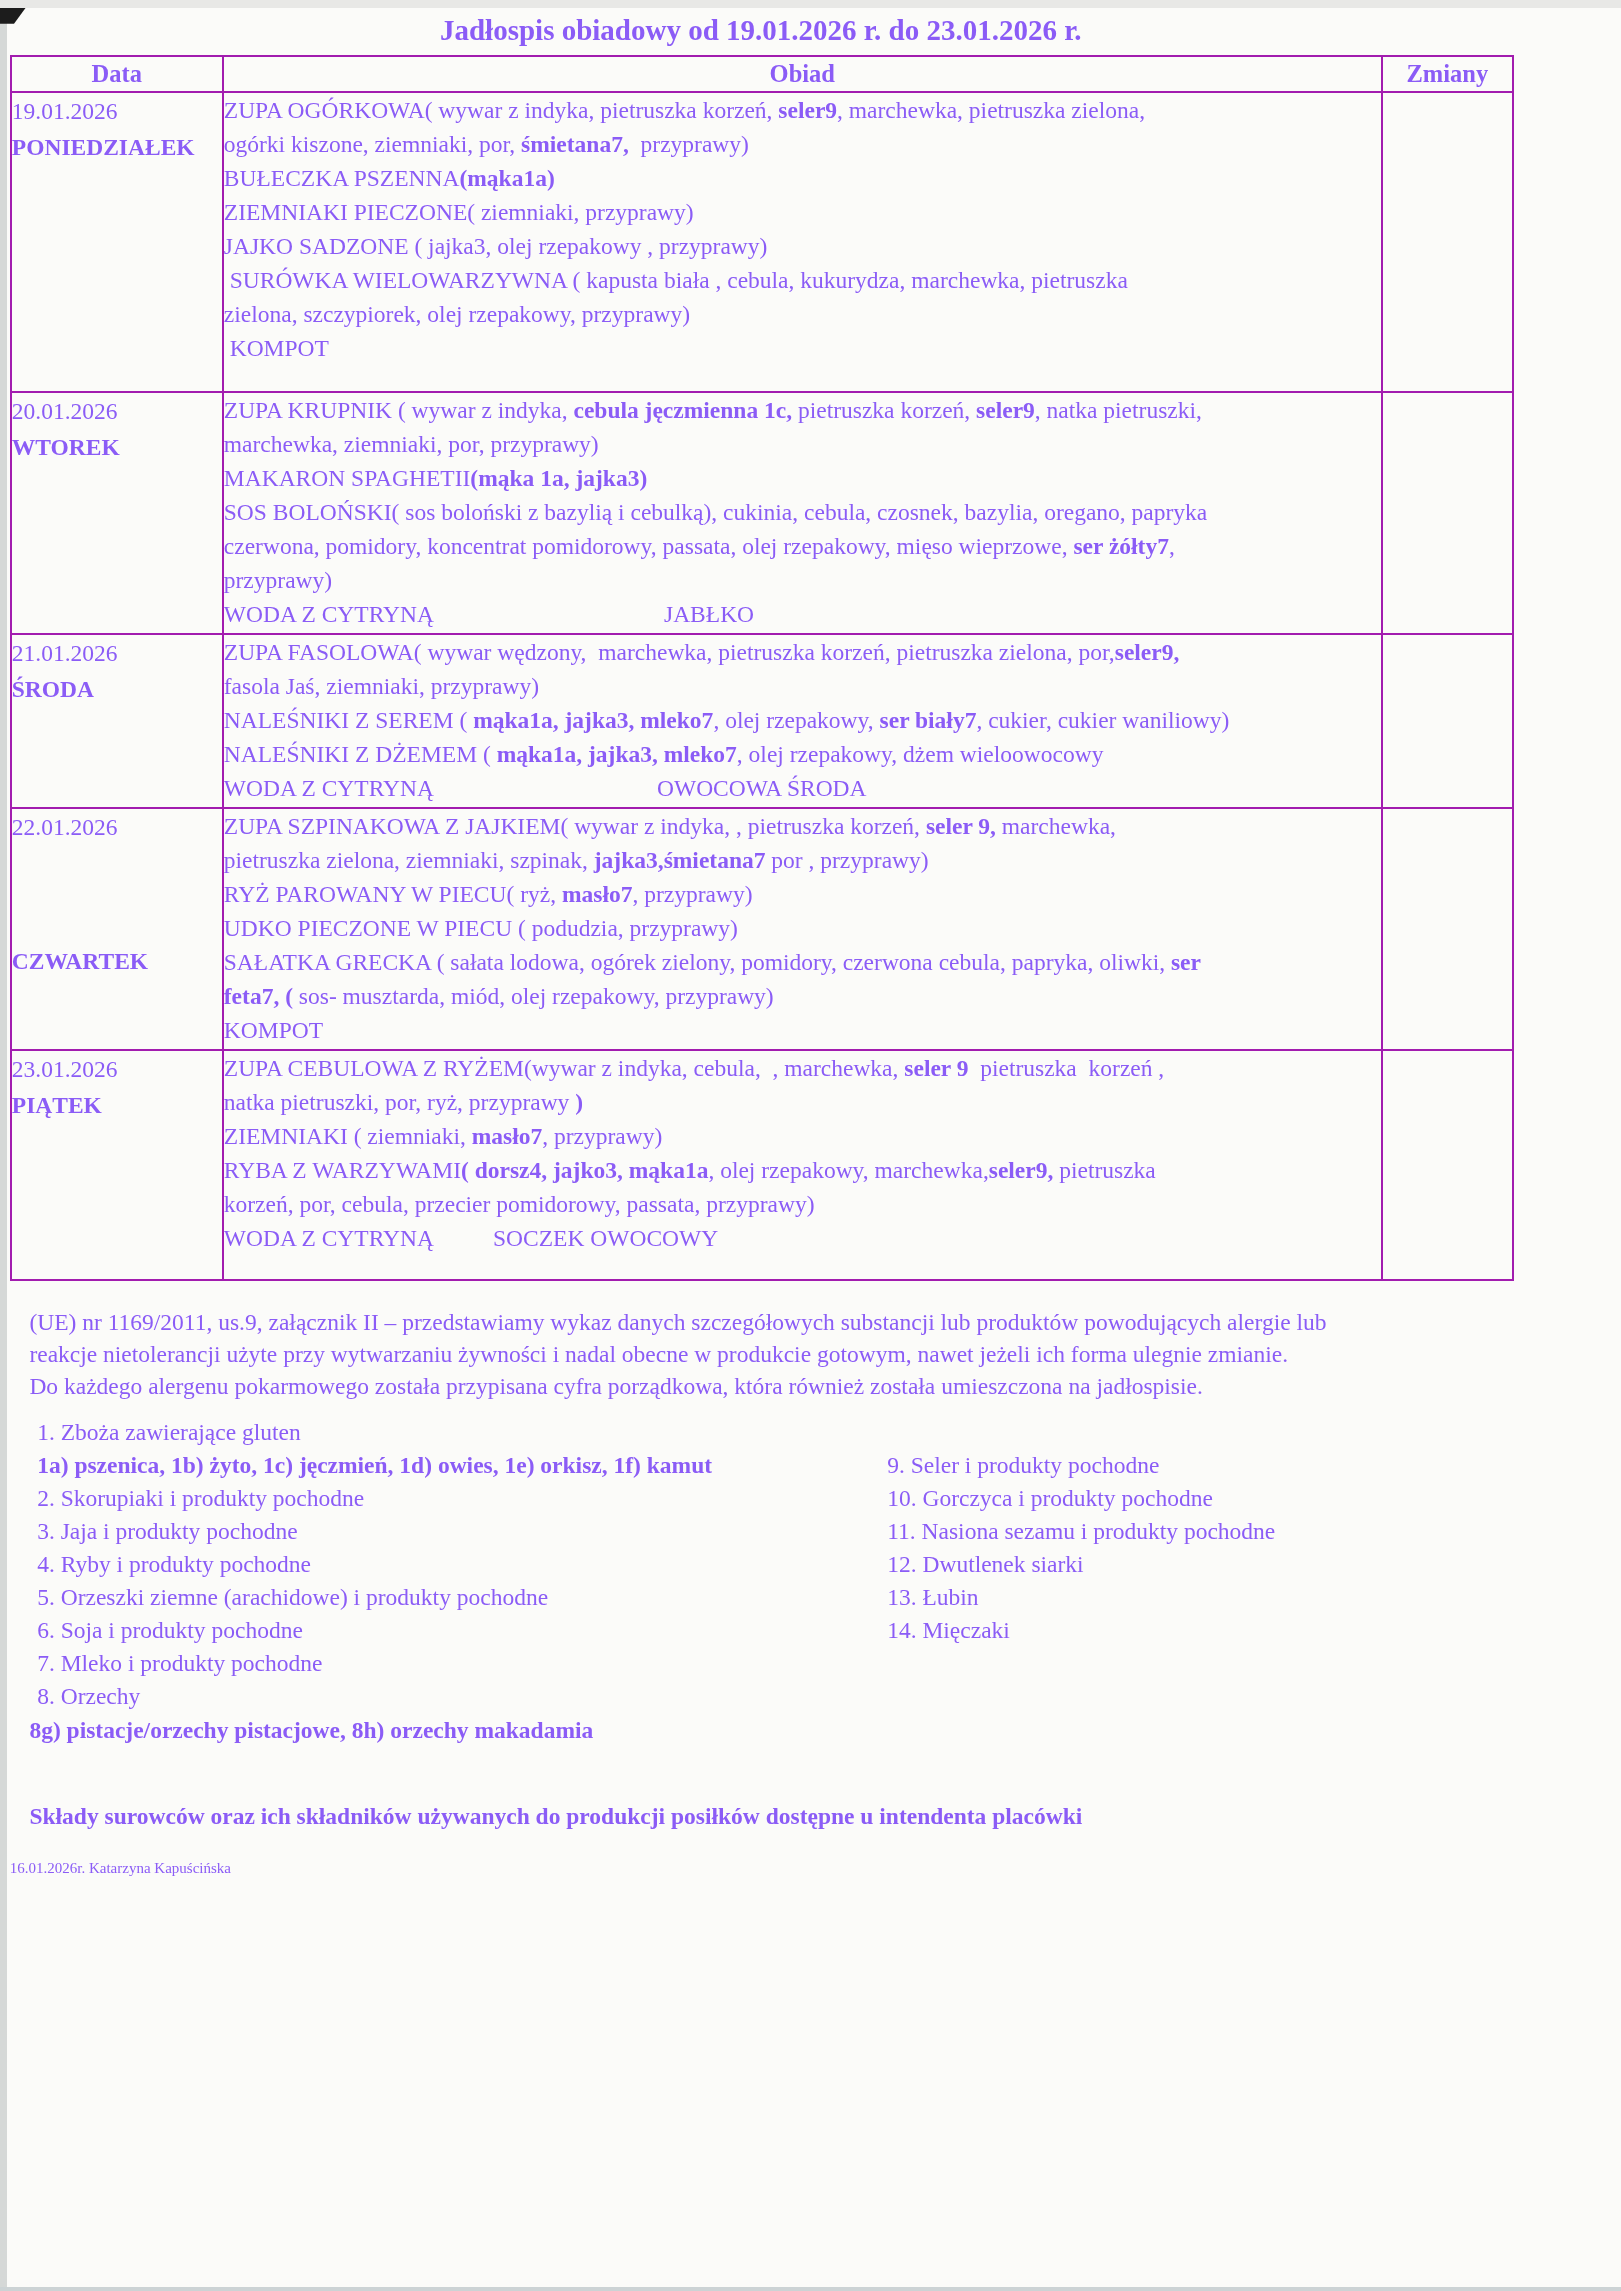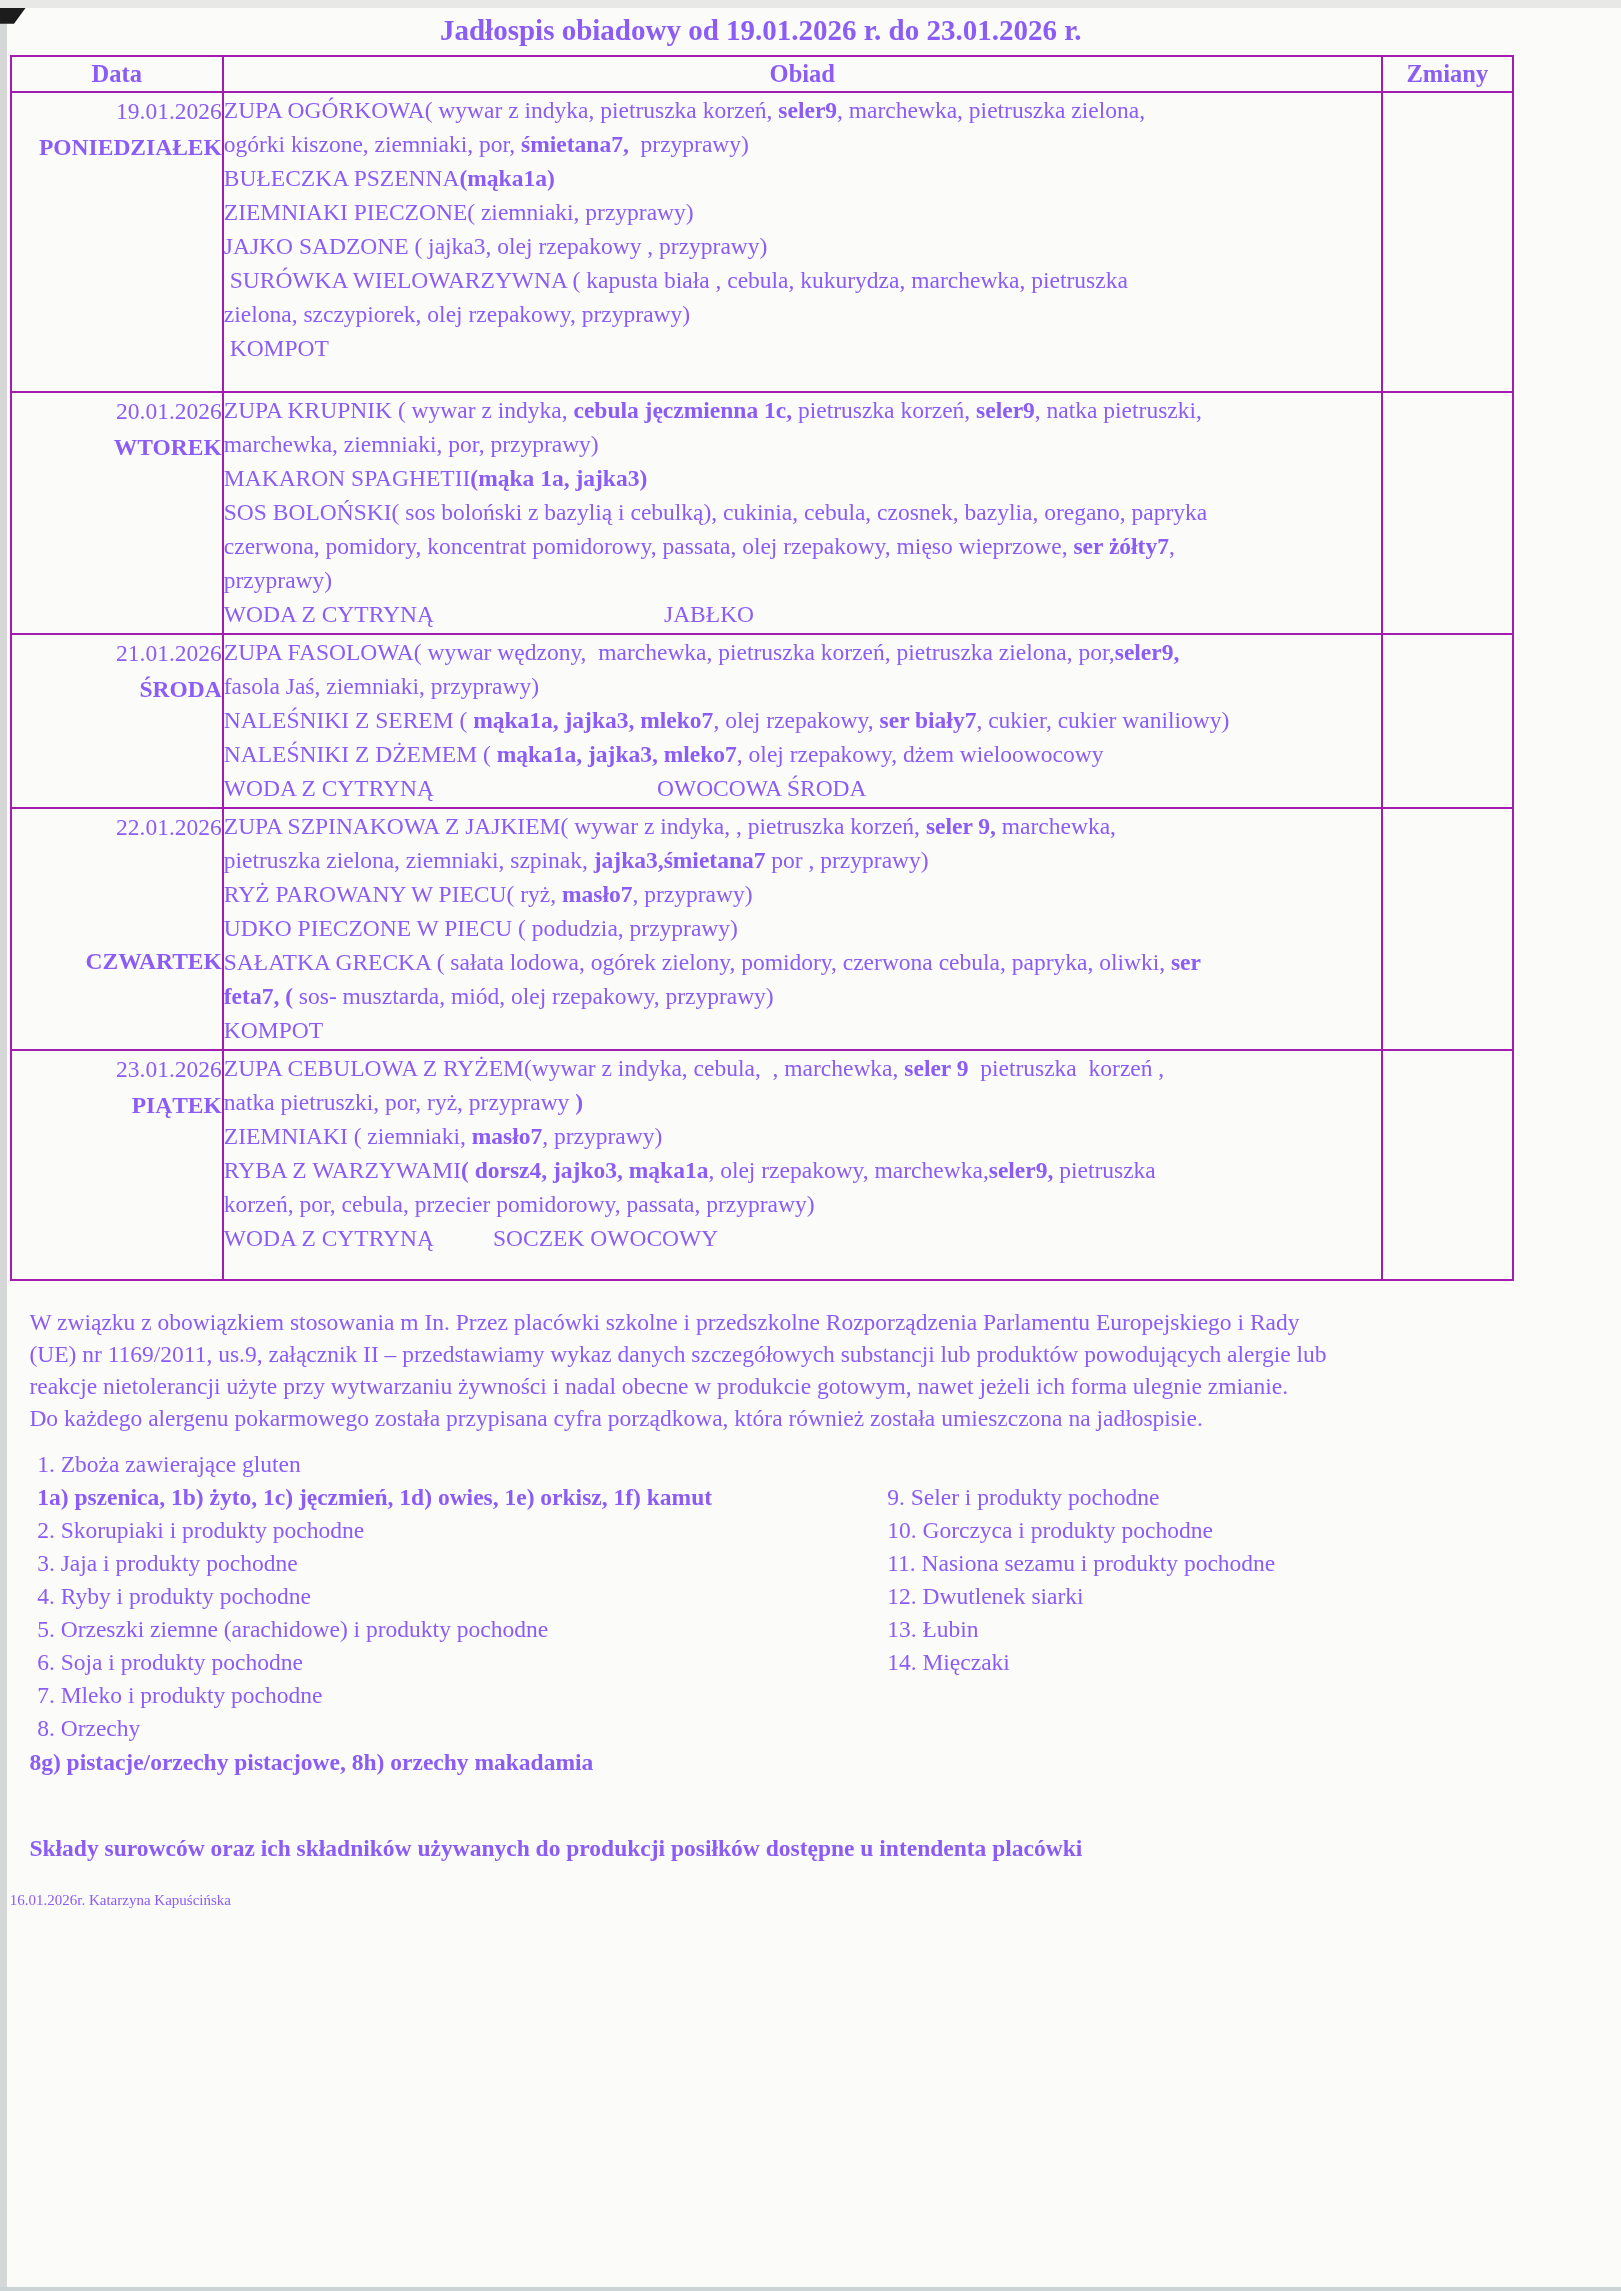--- a/index.html
+++ b/index.html
@@ -27,21 +27,21 @@
   table.menu col.c-date{width:212px;}
   table.menu col.c-obiad{width:1159px;}
   table.menu col.c-zmiany{width:131px;}
   table.menu th, table.menu td{
     border:2px solid #a21caf;vertical-align:top;padding:0;
   }
   table.menu thead th{
     font-size:24.5px;font-weight:bold;text-align:center;
     padding:2.9px 2px 3.9px 2px;
   }
-  td.date-cell{padding:5.9px 5.9px 5.9px 13.7px;text-align:right;}
+  td.date-cell{padding:5.9px 5.9px 5.9px 13.7px;}
   .date-text{font-size:23.5px;line-height:36px;}
   .day-text{font-size:23.5px;font-weight:bold;line-height:36px;}
   td.menu-cell{padding:4.9px 7.8px 3.9px 9.8px;}
   .menu-line{font-size:23.5px;line-height:34px;white-space:pre-wrap;}
   .menu-line .b{font-weight:bold;}
   td.changes-cell{}
 
   .notice{margin:25.5px 0 0 19.6px;font-size:23.5px;}
   .notice-line{line-height:32px;}
 
@@ -162,21 +162,20 @@
               <div class="menu-line"><span>RYBA Z WARZYWAMI</span><span class="b">( dorsz4, jajko3, mąka1a</span><span>, olej rzepakowy, marchewka,</span><span class="b">seler9,</span><span> pietruszka</span></div>
               <div class="menu-line"><span>korzeń, por, cebula, przecier pomidorowy, passata, przyprawy)</span></div>
               <div class="menu-line"><span>WODA Z CYTRYNĄ</span><span style="margin-left: 59px;">SOCZEK OWOCOWY</span></div>
             </td>
             <td class="changes-cell"></td>
           </tr>
         </tbody>
     </table>
 
     <div class="notice" id="notice">
-        <div class="notice-line">W związku z obowiązkiem stosowania m In. Przez placówki szkolne i przedszkolne Rozporządzenia Parlamentu Europejskiego i Rady</div>
         <div class="notice-line">(UE) nr 1169/2011, us.9, załącznik II – przedstawiamy wykaz danych szczegółowych substancji lub produktów powodujących alergie lub</div>
         <div class="notice-line">reakcje nietolerancji użyte przy wytwarzaniu żywności i nadal obecne w produkcie gotowym, nawet jeżeli ich forma ulegnie zmianie.</div>
         <div class="notice-line">Do każdego alergenu pokarmowego została przypisana cyfra porządkowa, która również została umieszczona na jadłospisie.</div>
       </div>
 
     <div class="allergen-cols">
       <div class="allergen-left" id="allergen-left">
           <div class="allergen-item">1. Zboża zawierające gluten</div>
           <div class="allergen-item b">1a) pszenica, 1b) żyto, 1c) jęczmień, 1d) owies, 1e) orkisz, 1f) kamut</div>
           <div class="allergen-item">2. Skorupiaki i produkty pochodne</div>

